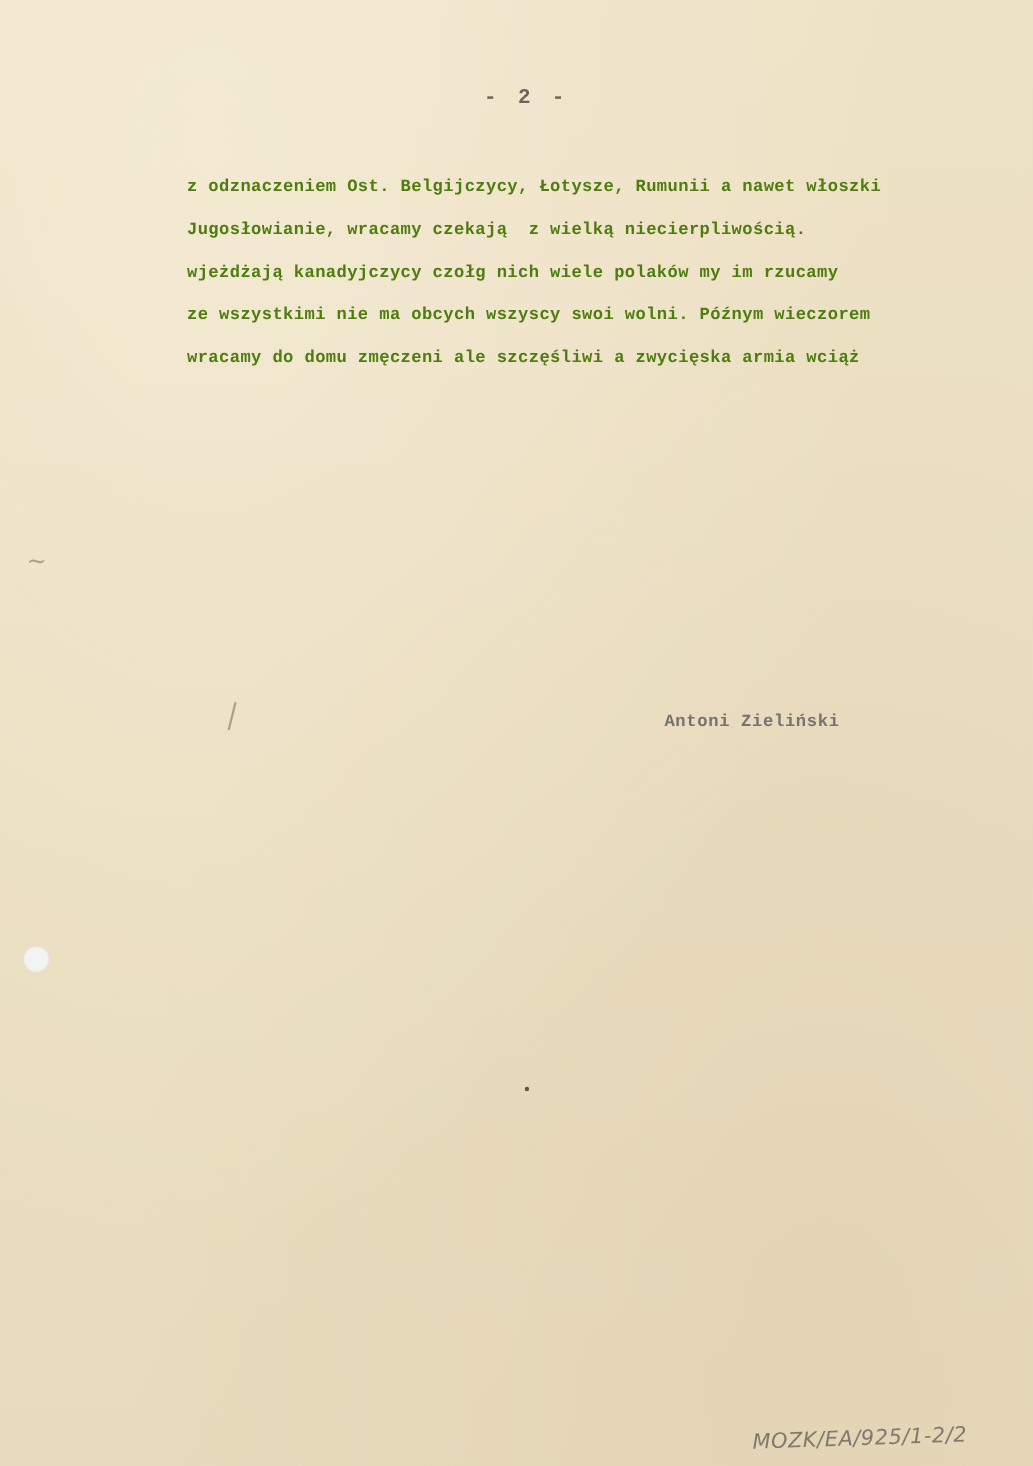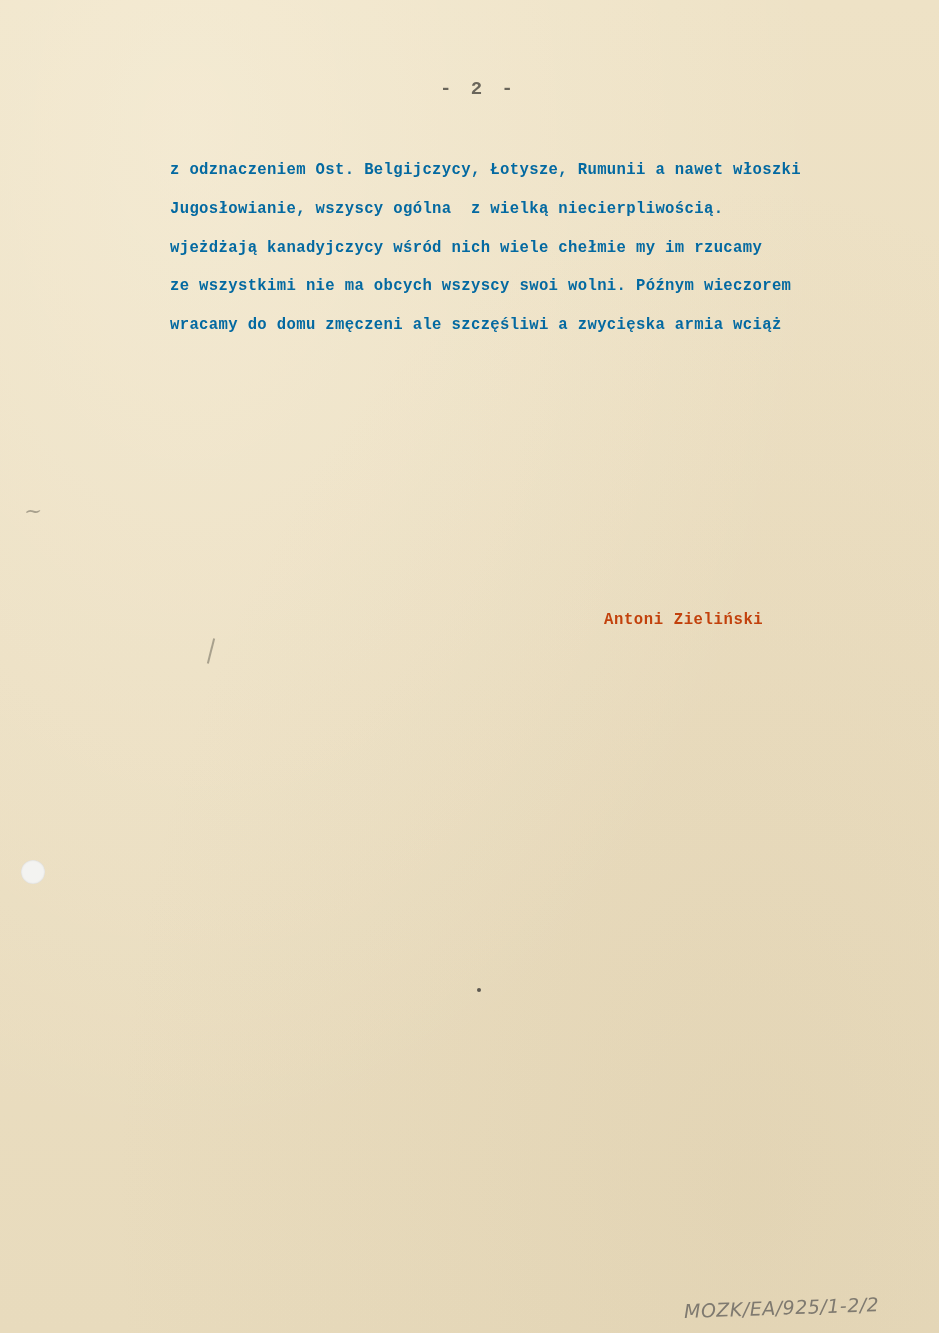--- a/index.html
+++ b/index.html
@@ -33,30 +33,30 @@
     left: 170px;
     top: 155px;
     width: 760px;
   }
   .line {
     height: 38.8px;
     line-height: 30px;
     font-size: 15.6px;
     font-weight: bold;
     white-space: pre;
-    color: #0369a1;
+    color: #4d7c0f;
     letter-spacing: 0.35px;
   }
   .signature {
     position: absolute;
     left: 604px;
-    top: 611px;
+    top: 647px;
     font-size: 15.6px;
     font-weight: bold;
-    color: #c2410c;
+    color: #737373;
     letter-spacing: 0.6px;
     white-space: pre;
   }
   .archive-ref {
     position: absolute;
     left: 684px;
     top: 1300px;
     font-family: "DejaVu Sans", sans-serif;
     font-size: 19px;
     color: #7f7a70;
@@ -102,22 +102,22 @@
     opacity: 0.7;
   }
 </style>
 </head>
 <body>
 
 <div class="page-number">- 2 -</div>
 
 <div class="body-text">
   <div class="line">z odznaczeniem Ost. Belgijczycy, Łotysze, Rumunii a nawet włoszki</div>
-  <div class="line">Jugosłowianie, wszyscy ogólna  z wielką niecierpliwością.</div>
-  <div class="line">wjeżdżają kanadyjczycy wśród nich wiele chełmie my im rzucamy</div>
+  <div class="line">Jugosłowianie, wracamy czekają  z wielką niecierpliwością.</div>
+  <div class="line">wjeżdżają kanadyjczycy czołg nich wiele polaków my im rzucamy</div>
   <div class="line">ze wszystkimi nie ma obcych wszyscy swoi wolni. Późnym wieczorem</div>
   <div class="line">wracamy do domu zmęczeni ale szczęśliwi a zwycięska armia wciąż</div>
 </div>
 
 <div class="signature">Antoni Zieliński</div>
 
 <div class="archive-ref">MOZK/EA/925/1-2/2</div>
 
 <div class="punch-hole"></div>
 <div class="squiggle">~</div>

